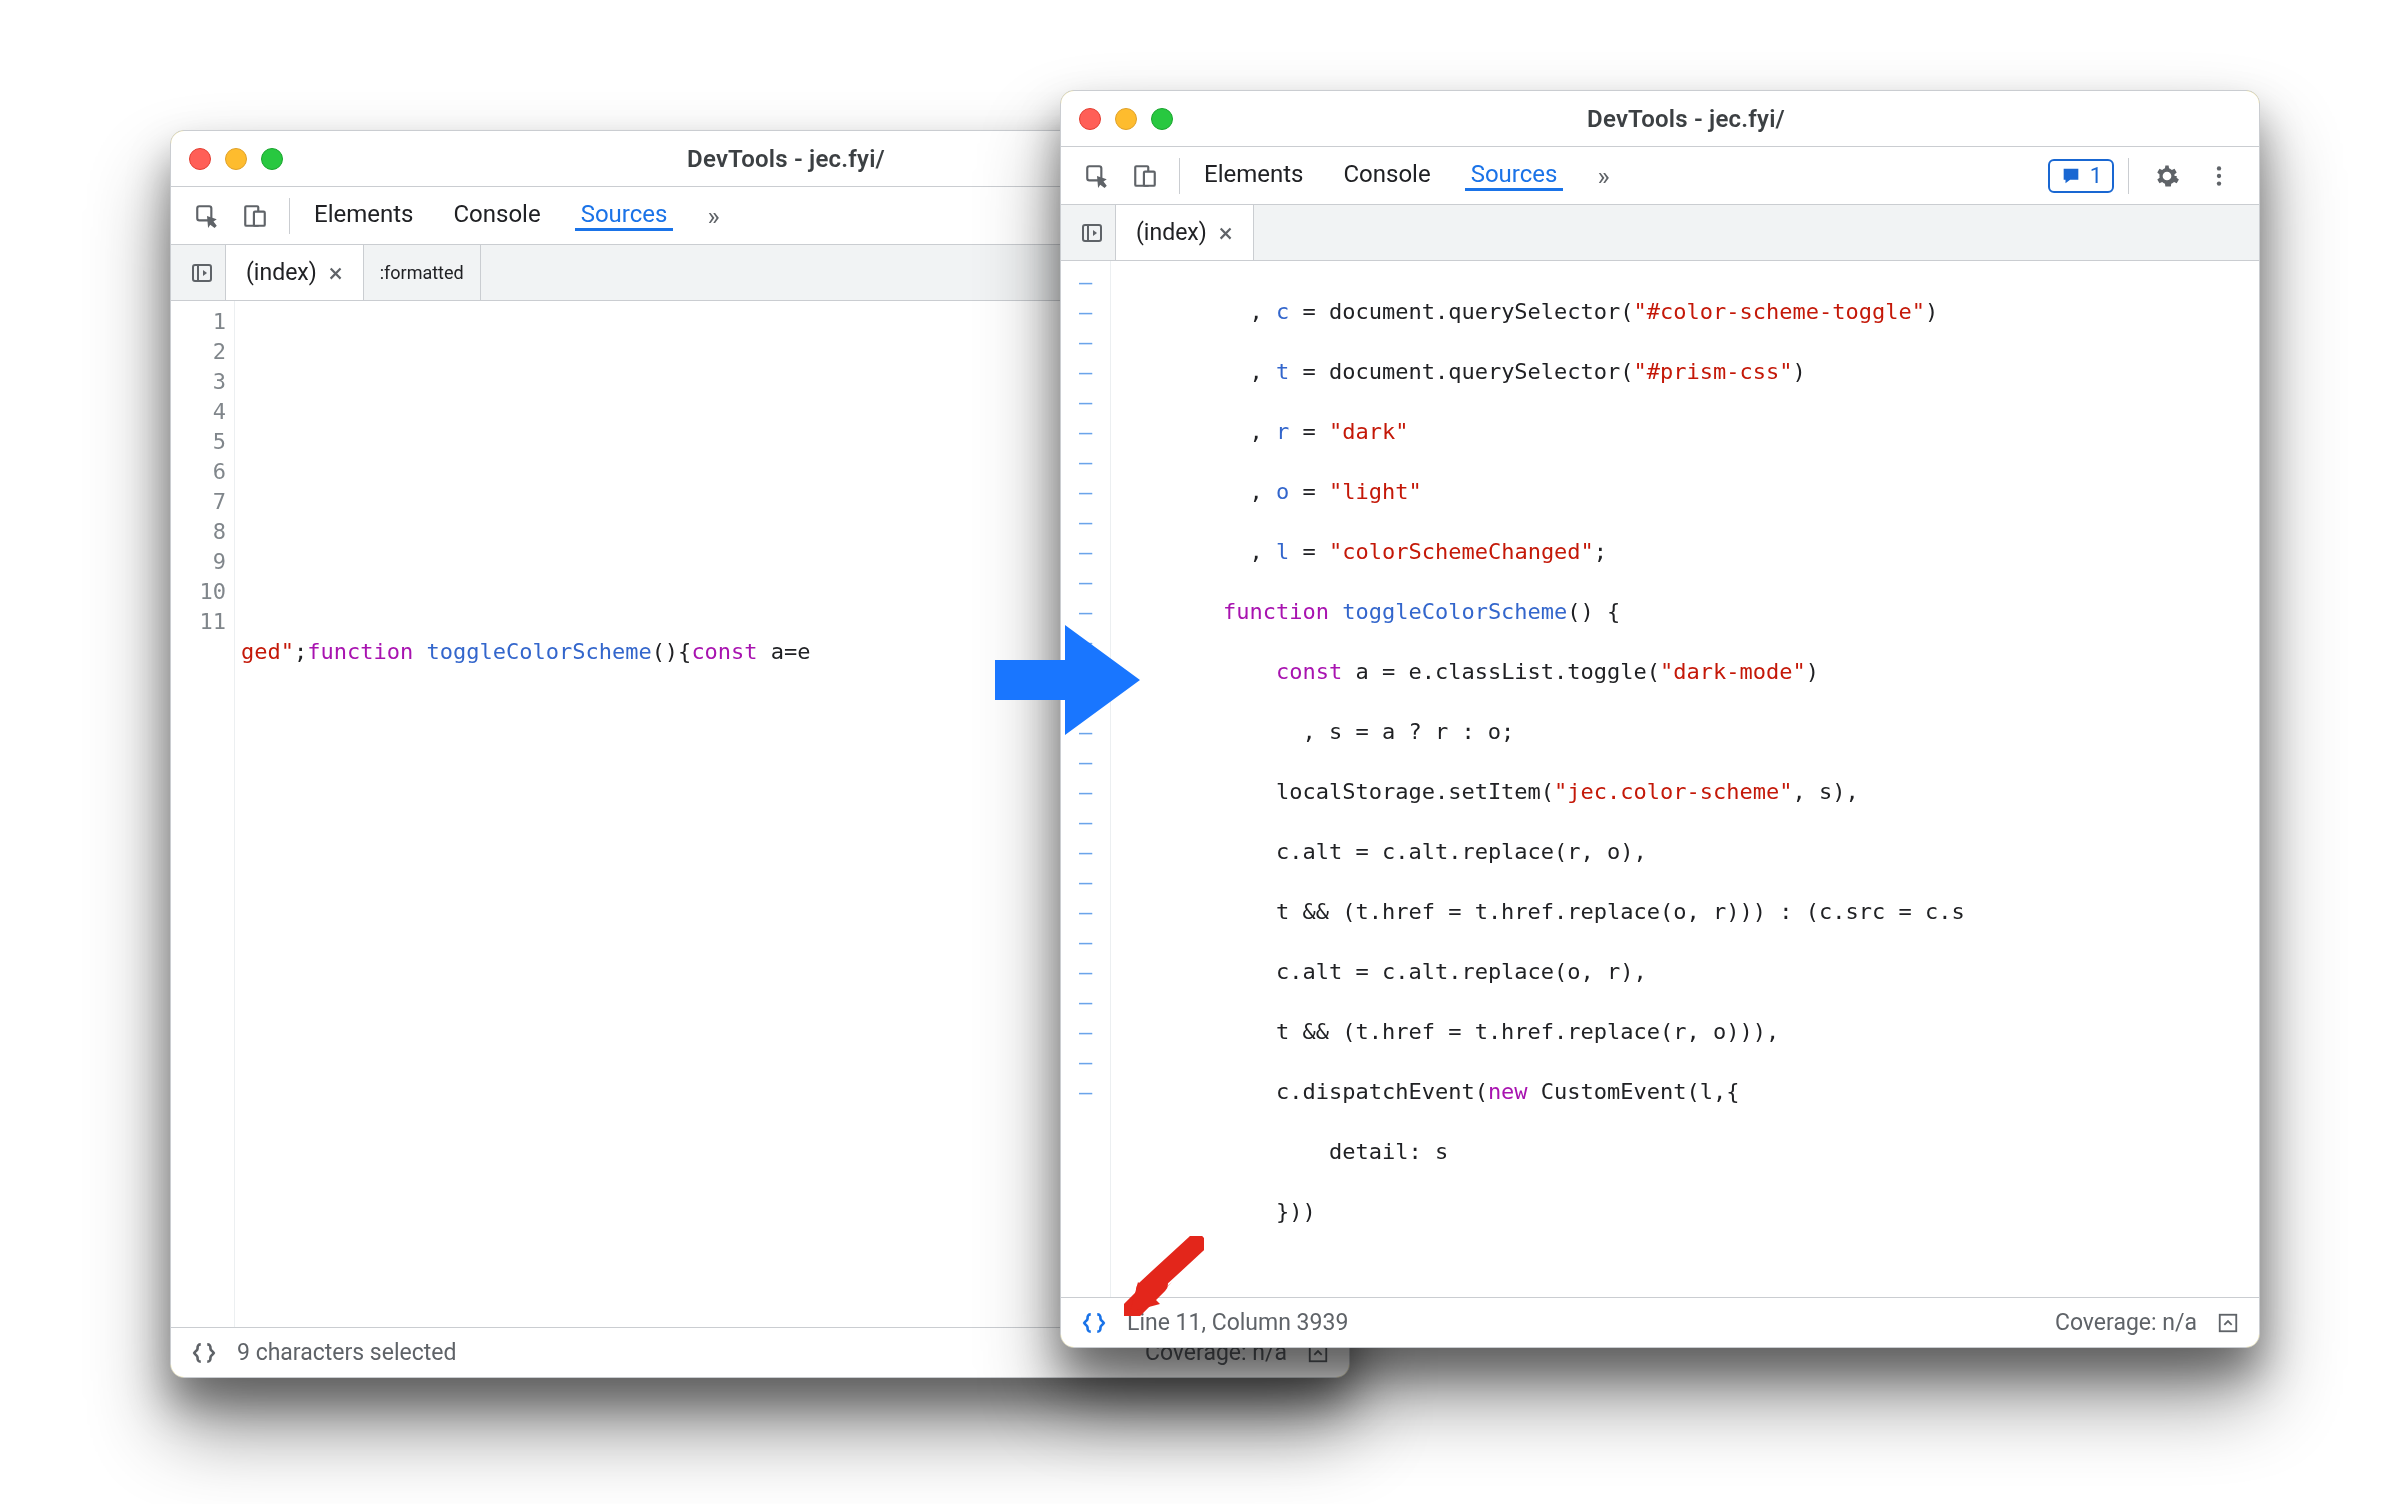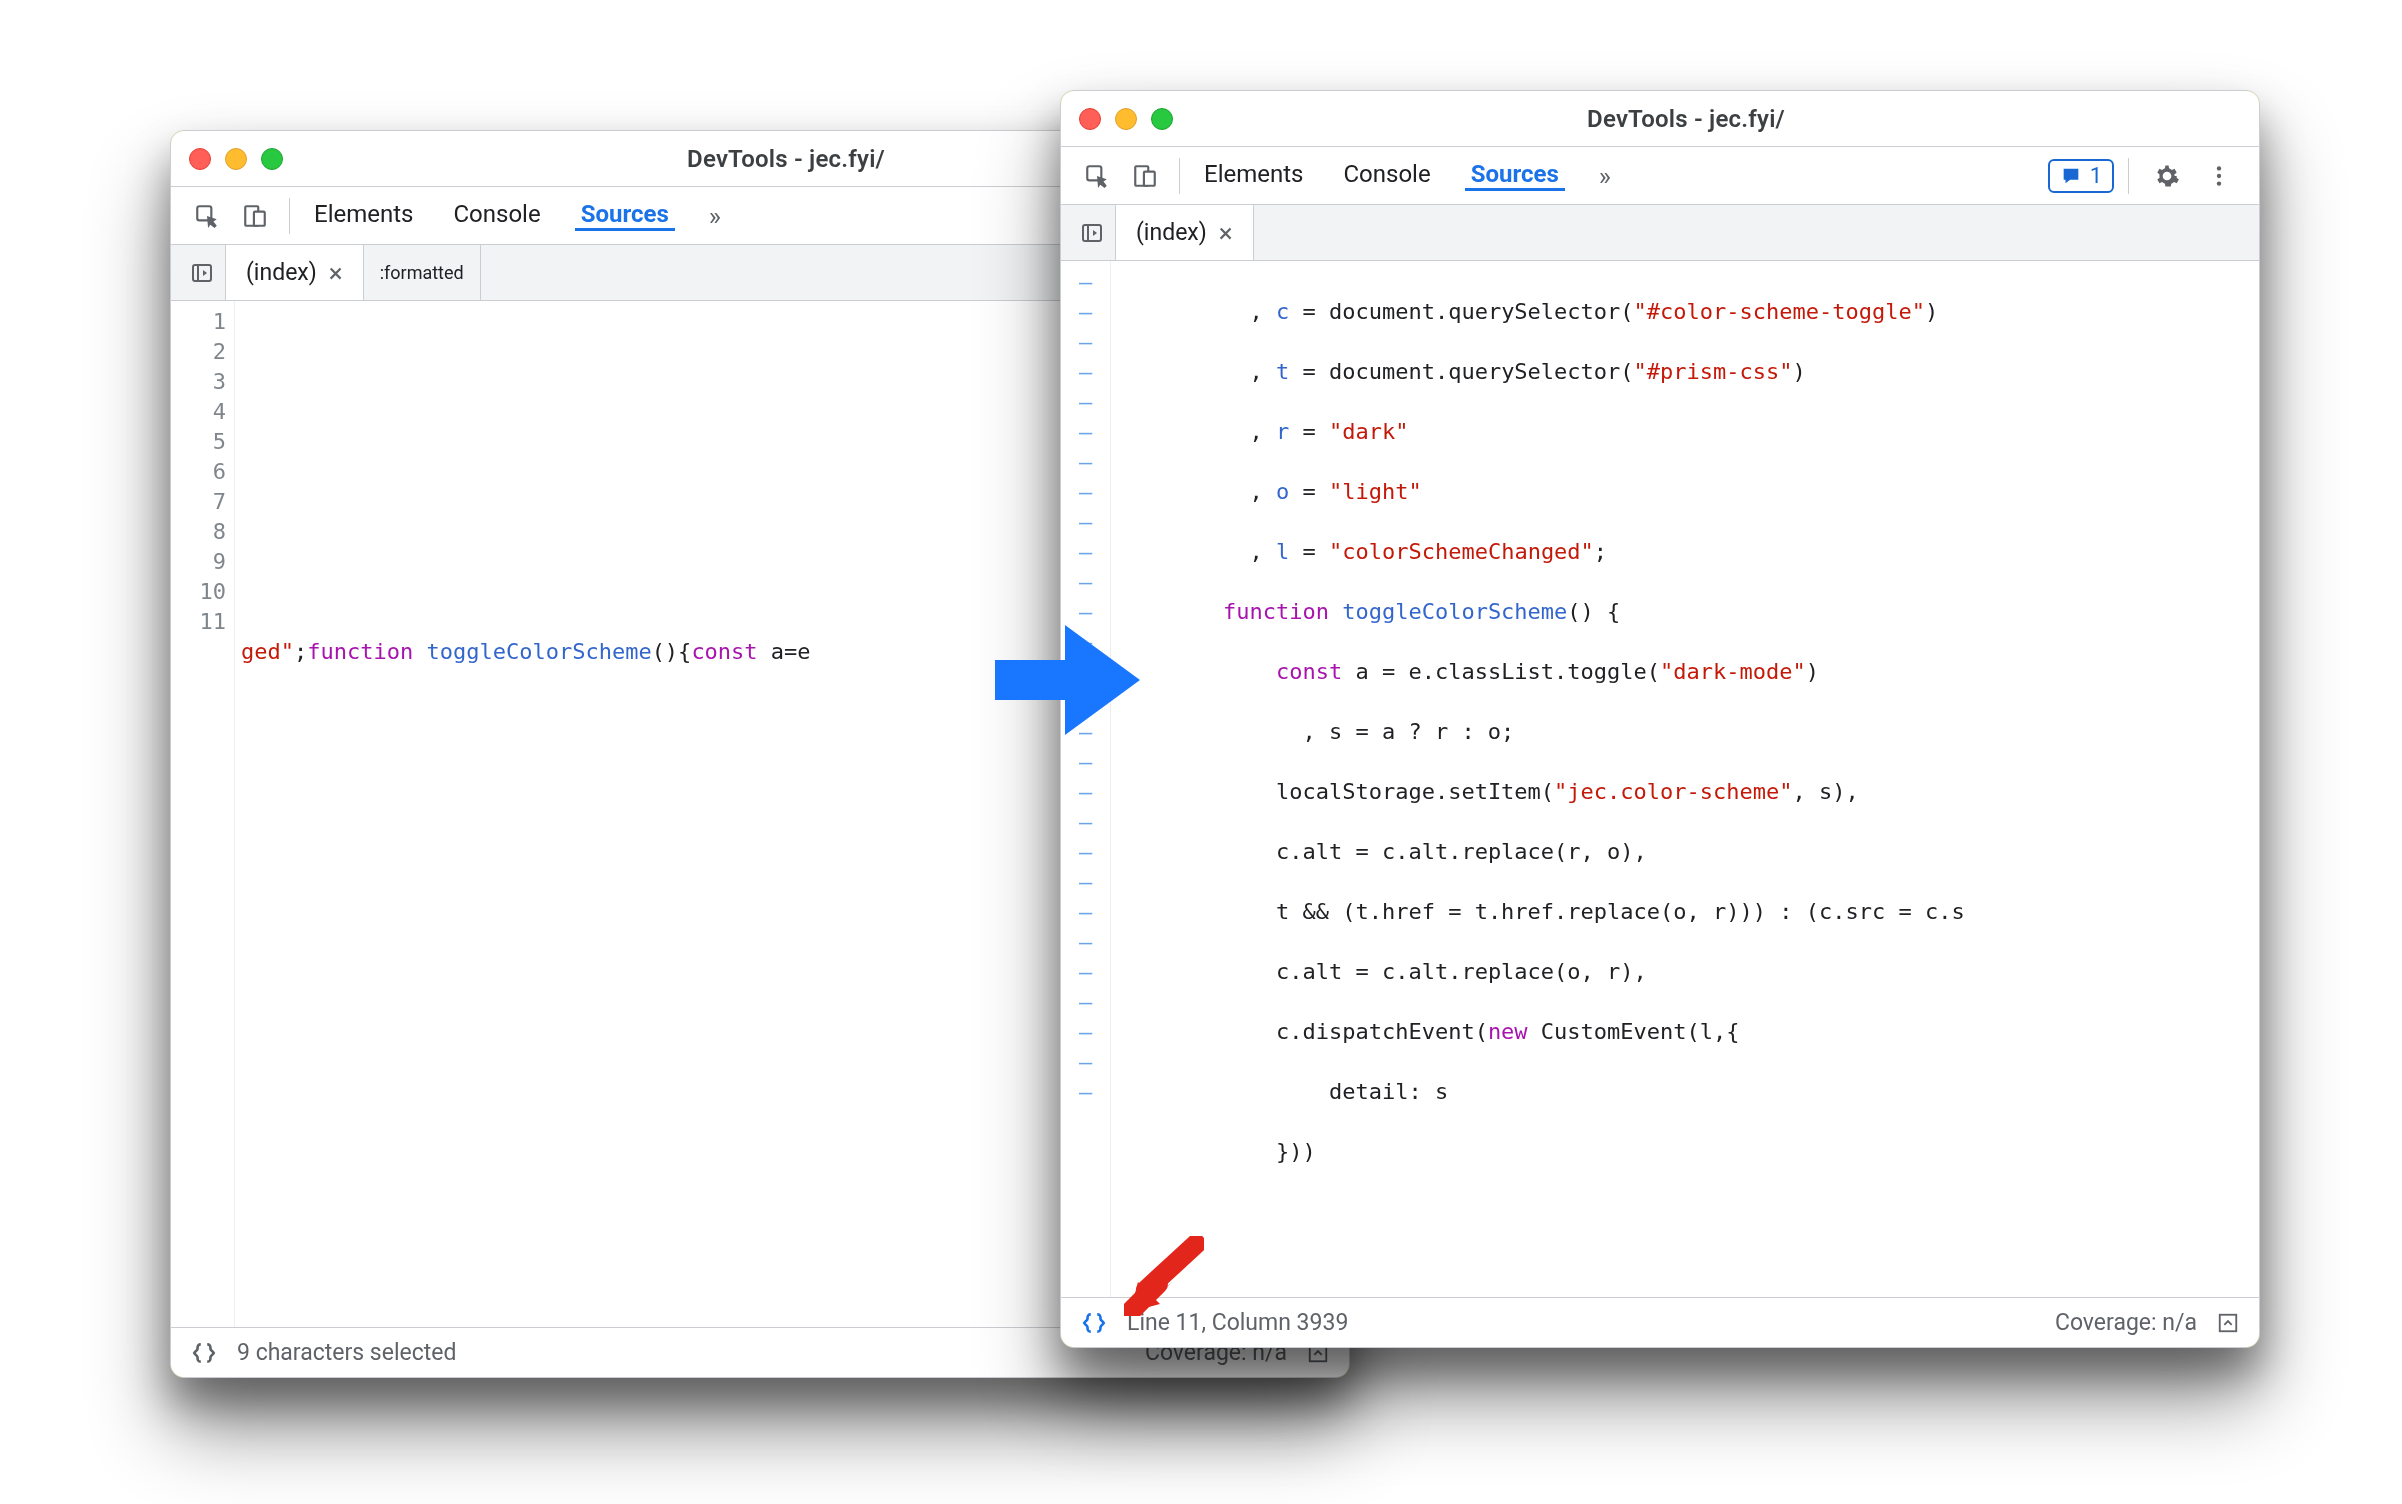--- a/index.html
+++ b/index.html
@@ -86,21 +86,21 @@
   .tb-tab {
     display: flex; align-items: center;
     font-size: 24px;
     color: var(--text);
     padding: 0 6px;
     border-bottom: 3px solid transparent;
   }
   .tb-tab.active {
     color: var(--tab-active);
     border-bottom-color: var(--tab-active);
-    font-weight: 700;
+    font-weight: 400;
   }
   .tb-more { display:flex; align-items:center; padding:0 6px; color:#5f6368; font-size:26px; }
   .tb-spacer { flex: 1; }
   .tb-right { display:flex; align-items:center; gap:4px; padding-right:4px; }
   .tb-badge {
     border: 2px solid #1967d2;
     border-radius: 6px;
     height: 34px;
     display:flex; align-items:center; gap:8px;
     padding: 0 10px;
@@ -416,20 +416,21 @@
 <div>          <span>, </span><span class="id">r</span><span> = </span><span class="str">"dark"</span></div>
 <div>          <span>, </span><span class="id">o</span><span> = </span><span class="str">"light"</span></div>
 <div>          <span>, </span><span class="id">l</span><span> = </span><span class="str">"colorSchemeChanged"</span><span>;</span></div>
 <div>        <span class="kw">function</span><span class="id"> toggleColorScheme</span><span>() {</span></div>
 <div>            <span class="kw">const</span><span> a = e.classList.toggle(</span><span class="str">"dark-mode"</span><span>)</span></div>
 <div>              <span>, s = a ? r : o;</span></div>
 <div>            <span>localStorage.setItem(</span><span class="str">"jec.color-scheme"</span><span>, s),</span></div>
 <div>            <span>c.alt = c.alt.replace(r, o),</span></div>
 <div>            <span>t &amp;&amp; (t.href = t.href.replace(o, r))) : (c.src = c.s</span></div>
 <div>            <span>c.alt = c.alt.replace(o, r),</span></div>
+<div>            <span>t &amp;&amp; (t.href = t.href.replace(r, o))),</span></div>
 <div>            <span>c.dispatchEvent(</span><span class="kw">new</span><span> CustomEvent(l,{</span></div>
 <div>                <span>detail: s</span></div>
 <div>            <span>}))</span></div>
 
 
 
 
 
 
 

